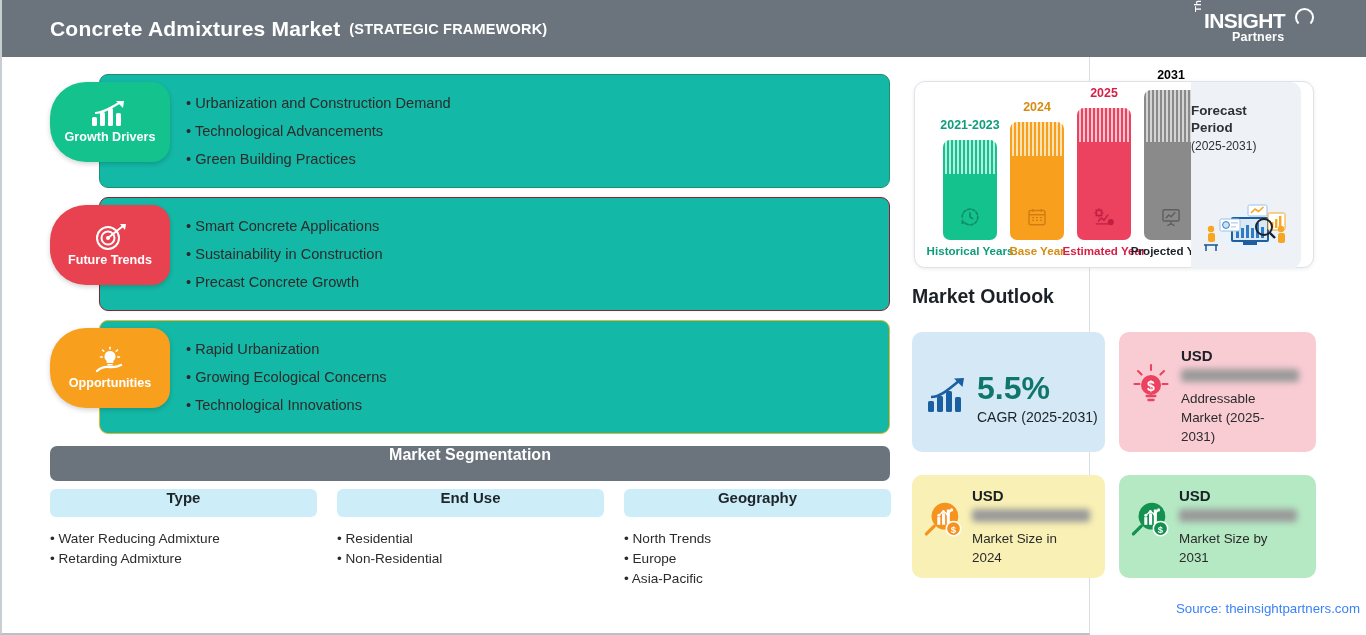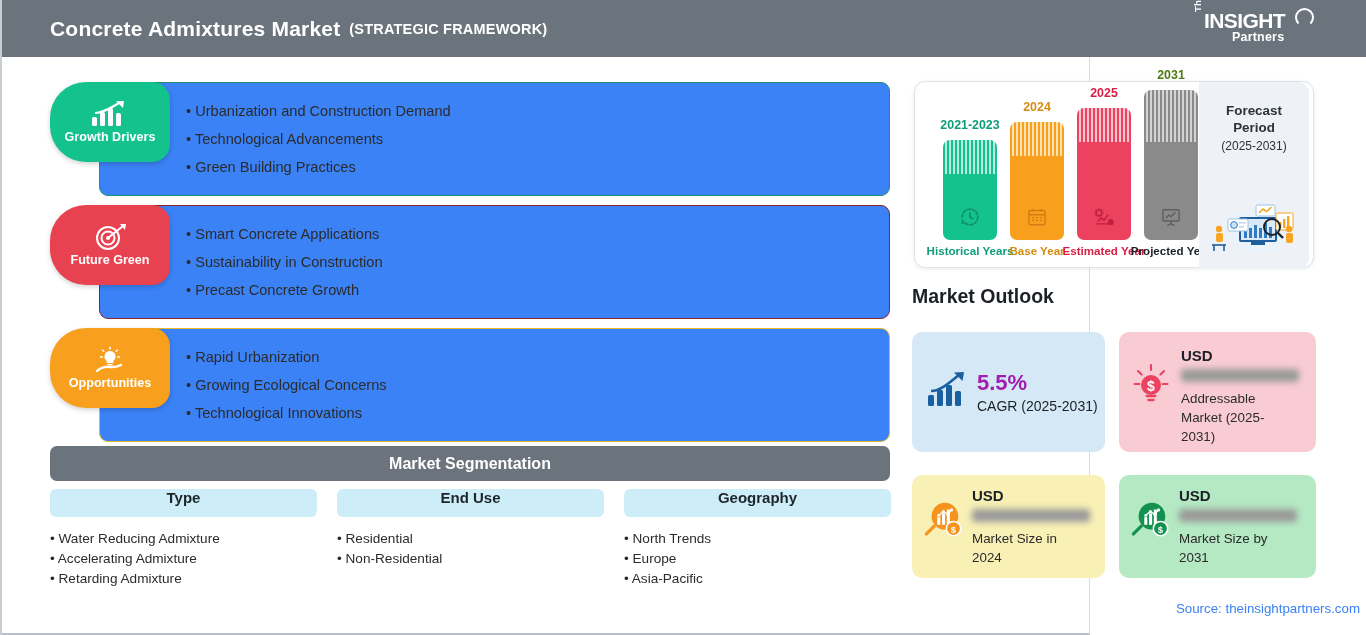--- a/index.html
+++ b/index.html
@@ -61,23 +61,23 @@
     width: 19px; height: 19px;
     border: 2.4px solid #fff; border-radius: 50%;
     border-bottom-color: transparent;
   }
 
   
   .left-col { position: absolute; left: 0; top: 57px; width: 905px; height: 578px; }
 
   .fact-row { position: absolute; left: 48px; width: 840px; }
   .fact-box {
-    position: absolute; left: 49px; top: 16px;
+    position: absolute; left: 49px; top: 8px;
     width: 791px; border: 1.5px solid #000;
-    border-radius: 9px; background: #3b82f6;
+    border-radius: 9px; background: #14b8a6;
     padding: 14px 0 14px 86px;
   }
   .fact-box li {
     list-style: none;
     font-size: 14.6px; color: #2b2b2b;
     line-height: 28px; white-space: nowrap;
   }
   .fact-box li::before { content: "• "; color: #2b2b2b; }
 
   .badge {
@@ -93,21 +93,21 @@
     color: #ffffff; font-size: 12.6px; font-weight: bold;
     margin-top: 2px; white-space: nowrap;
   }
   .badge .bicon { height: 28px; display: flex; align-items: flex-end; }
 
   
   .seg-bar {
     position: absolute; left: 48px; top: 389px;
     width: 840px; height: 35px;
     background: #6b747d; border-radius: 7px;
-    display: flex; align-items: center; justify-content: center;
+    display: flex; justify-content: center;
   }
   .seg-bar span { color: #fff; font-size: 16px; font-weight: bold; }
 
   .seg-cols { position: absolute; left: 48px; top: 432px; width: 840px; }
   .seg-col { position: absolute; top: 0; width: 267px; }
   .seg-head {
     height: 28px; background: #cdeef8; border-radius: 6px;
     display: flex; align-items: flex-start; justify-content: center;
   }
   .seg-head span { font-size: 15px; font-weight: bold; color: #1e2529; }
@@ -145,24 +145,24 @@
     transform: translateX(-50%); margin-top: 4px;
     font-size: 11.6px; font-weight: bold; text-align: center;
     line-height: 14px; white-space: nowrap;
   }
   .bicon-in {
     position: absolute; left: 50%; bottom: 8px;
     transform: translateX(-50%);
   }
 
   .forecast-right {
-    position: absolute; right: 4px; top: 0;
+    position: absolute; right: 12px; top: 0;
     width: 110px; height: 187px;
     background: #eef1f5; border-radius: 0 11px 11px 0;
-    text-align: center;
+    text-align: left;
   }
   .forecast-right .ftitle {
     margin-top: 20px; font-size: 13.4px; font-weight: bold;
     color: #2b3238; line-height: 17px;
   }
   .forecast-right .fsub {
     margin-top: 3px; font-size: 12px; color: #2b3238;
   }
 
   .outlook-title {
@@ -174,21 +174,21 @@
   .ocard .usd {
     font-size: 15px; font-weight: bold; color: #1b2126;
   }
   .ocard .blur {
     margin-top: 5px; width: 118px; height: 13px;
     background: #9a9a9a; filter: blur(3.2px); border-radius: 3px;
   }
   .ocard .cap {
     margin-top: 7px; font-size: 13.4px; color: #2b2b2b; line-height: 19px;
   }
-  .ocard .big { font-size: 22px; font-weight: bold; color: #a21caf; }
+  .ocard .big { font-size: 32px; font-weight: bold; color: #0f766e; }
   .ocard .bigsub { font-size: 14px; color: #1b2126; margin-top: 2px; }
 
   .source {
     position: absolute; right: 8px; top: 544px;
     font-size: 13.3px; color: #3b82f6;
   }
 </style>
 </head>
 <body>
 
@@ -241,21 +241,21 @@
       <div class="badge" style="background:#e8414f;">
         <div class="bicon">
           <svg width="36" height="28" viewBox="0 0 36 28">
             <circle cx="16" cy="15" r="11" fill="none" stroke="#fff" stroke-width="2"></circle>
             <circle cx="16" cy="15" r="6.5" fill="none" stroke="#fff" stroke-width="2"></circle>
             <circle cx="16" cy="15" r="2" fill="#fff"></circle>
             <path d="M16 15 L31 3" stroke="#fff" stroke-width="2"></path>
             <path d="M28 1 L34 1 L33 7 Z" fill="#fff"></path>
           </svg>
         </div>
-        <div class="blabel">Future Green</div>
+        <div class="blabel">Future Trends</div>
       </div>
     </div>
 
     <div class="fact-row" style="top:255px;height:110px;">
       <div class="fact-box" style="border-color:#e8b92a;">
         <ul>
           <li>Rapid Urbanization</li>
           <li>Growing Ecological Concerns</li>
           <li>Technological Innovations</li>
         </ul>
@@ -284,21 +284,20 @@
     </div>
 
     <div class="seg-cols">
 
       <div class="seg-col" style="left:0;">
         <div class="seg-head">
           <span>Type</span>
         </div>
         <ul>
           <li>Water Reducing Admixture</li>
-          <li>Accelerating Admixture</li>
           <li>Retarding Admixture</li>
         </ul>
       </div>
 
       <div class="seg-col" style="left:287px;">
         <div class="seg-head">
           <span>End Use</span>
         </div>
         <ul>
           <li>Residential</li>
@@ -381,21 +380,21 @@
                   <path d="M6.5 17 l3.5-4 l3 2.4 l4.5-6"></path>
                   <circle cx="20.4" cy="17.6" r="3.3" fill="#c11f3f" stroke="none"></circle>
                 </svg>
               </span>
             </div>
           </div>
           <div class="barlabel" style="color:#d61f44;">Estimated Year</div>
         </div>
 
         <div class="barwrap" style="left:213px;">
-          <div class="baryear" style="top:-22px;color:#4d7c0f;">2031</div>
+          <div class="baryear" style="top:-22px;color:#000000;">2031</div>
           <div class="barbody" style="height:150px;">
             <div class="barstripe" style="background:repeating-linear-gradient(90deg,#8a8a8a 0 2px,#d4d4d4 2px 4px);height:52px;"></div>
             <div class="barsolid" style="height:98px;background:#8a8a8a;">
               <span class="bicon-in">
                 <svg width="23" height="22" viewBox="0 0 24 24" fill="none" stroke="#5f5f5f" stroke-width="1.6">
                   <rect x="3.2" y="4" width="17.6" height="12.4" rx="1.4"></rect>
                   <path d="M6.4 13.4 l3.2-3.6 l2.6 2 l4.4-5"></path>
                   <path d="M12 16.4 V19.4"></path>
                     <path d="M8 21.4 l4-2 l4 2"></path>
                 </svg>

